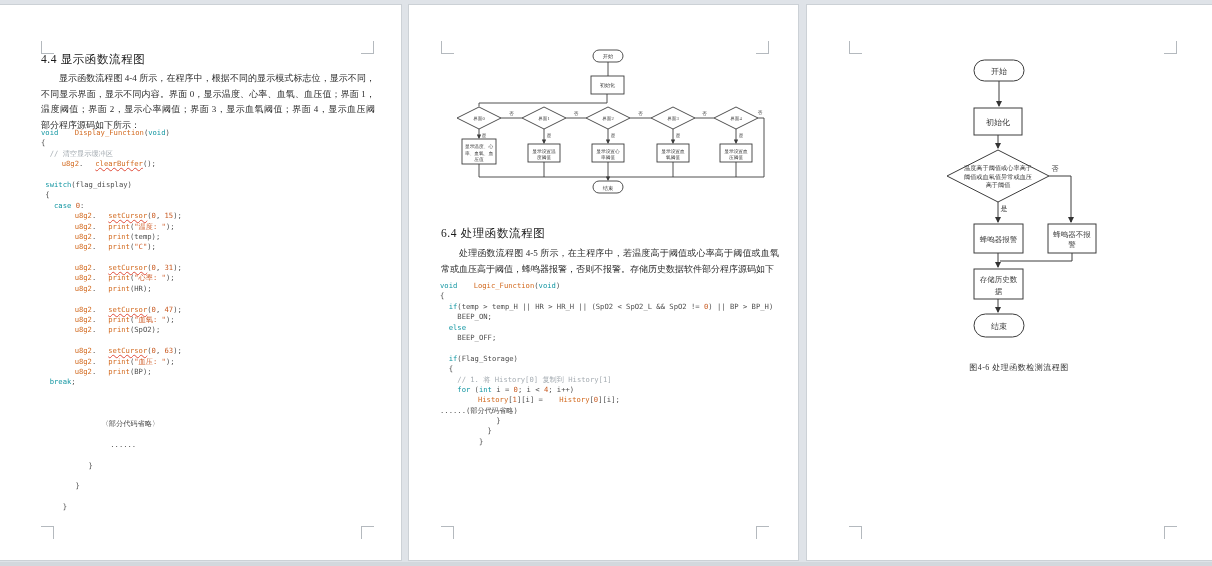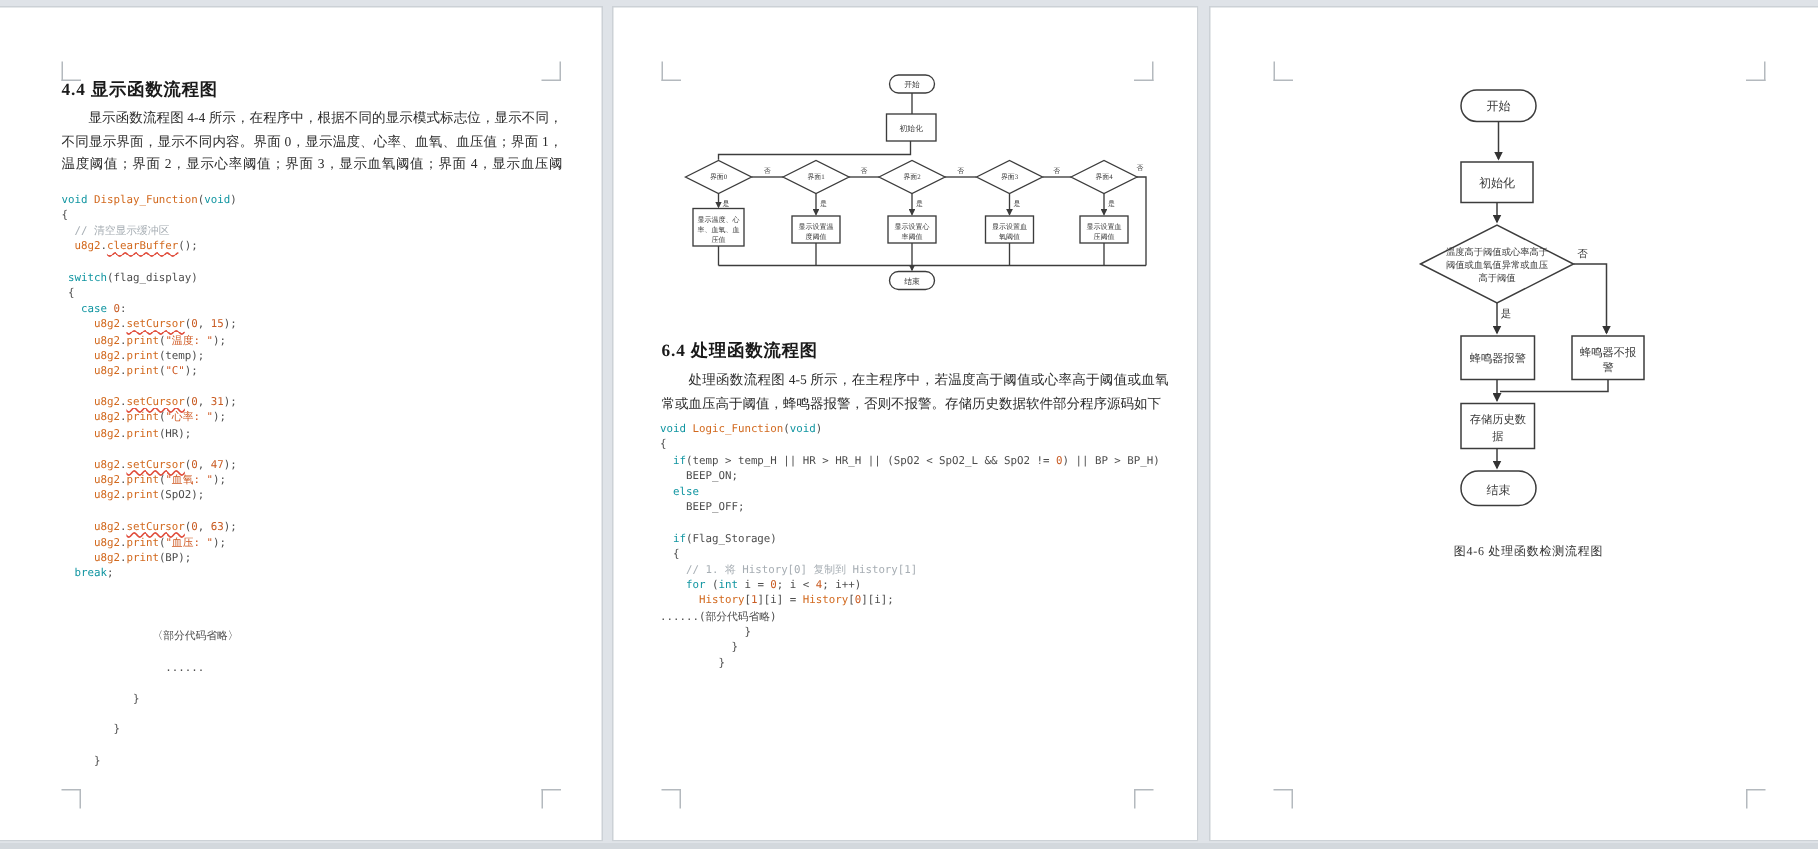--- a/index.html
+++ b/index.html
@@ -14,34 +14,34 @@
   }
   #page1{left:-2px;width:404px;}
   #page2{left:408px;width:391px;}
   #page3{left:806px;width:412px;}
   .mark{position:absolute;width:12px;height:12px;border:0 solid #b4b9be;}
   .m-tl{border-left-width:1px;border-bottom-width:1px;}
   .m-tr{border-right-width:1px;border-bottom-width:1px;}
   .m-bl{border-top-width:1px;border-right-width:1px;}
   .m-br{border-top-width:1px;border-left-width:1px;}
   .heading{
-    position:absolute;font-weight:bold;font-size:11.5px;color:#1a1a1a;
+    position:absolute;font-weight:normal;font-size:11.5px;color:#1a1a1a;
     letter-spacing:.6px;white-space:nowrap;
   }
   .para{position:absolute;font-size:9px;color:#2b2b2b;}
   .para .ln{height:15.6px;line-height:15.6px;overflow:hidden;}
   .para .jl{text-align:justify;text-align-last:justify;}
   .para .first{text-indent:18px;}
   .code{
     position:absolute;font-family:"DejaVu Sans Mono",monospace;
     font-size:7.2px;color:#4d4d4d;white-space:pre;
   }
   .code .ln{height:10.4px;line-height:10.4px;}
   .c-kw{color:#1095a1;}
-  .c-fn{color:#d2691e;}
+  .c-fn{color:#d2691e;margin-left:12px;}
   .c-str{color:#cf5a24;}
   .c-num{color:#c95b22;}
   .c-com{color:#a6adb3;}
   .sq{text-decoration:underline wavy #e04b3a;text-decoration-thickness:1px;text-underline-offset:1px;}
   .caption{position:absolute;font-size:8px;color:#333;text-align:center;letter-spacing:.5px;white-space:nowrap;}
   svg.chart{position:absolute;overflow:visible;}
   svg.chart text{font-family:"Liberation Serif",serif;fill:#3a3a3a;}
   .strip{position:absolute;left:0;top:562px;width:1212px;height:4px;background:#d3d8dd;}
 </style>
 </head>
@@ -52,20 +52,21 @@
   <div class="mark m-tr" style="left:362px;top:36px;"></div>
   <div class="mark m-bl" style="left:42px;top:521px;"></div>
   <div class="mark m-br" style="left:362px;top:521px;"></div>
 
   <div class="heading" style="left:42px;top:47px;">4.4 显示函数流程图</div>
 
   <div class="para" style="left:42px;top:66px;width:334px;">
       <div class="ln jl first">显示函数流程图 4-4 所示，在程序中，根据不同的显示模式标志位，显示不同，根据</div>
       <div class="ln jl">不同显示界面，显示不同内容。界面 0，显示温度、心率、血氧、血压值；界面 1，显示</div>
       <div class="ln jl">温度阈值；界面 2，显示心率阈值；界面 3，显示血氧阈值；界面 4，显示血压阈值。软件</div>
+      <div class="ln">部分程序源码如下所示：</div>
     </div>
 
   <div class="code" style="left:42px;top:123px;"><div class="ln"><span class="c-kw">void</span> <span class="c-fn">Display_Function</span>(<span class="c-kw">void</span>)</div><div class="ln">{</div><div class="ln">  <span class="c-com">// 清空显示缓冲区</span></div><div class="ln">  <span class="c-fn">u8g2</span>.<span class="c-fn sq">clearBuffer</span>();</div><div class="ln">&nbsp;</div><div class="ln"> <span class="c-kw">switch</span>(flag_display)</div><div class="ln"> {</div><div class="ln">   <span class="c-kw">case</span> <span class="c-num">0</span>:</div><div class="ln">     <span class="c-fn">u8g2</span>.<span class="c-fn sq">setCursor</span>(<span class="c-num">0</span>, <span class="c-num">15</span>);</div><div class="ln">     <span class="c-fn">u8g2</span>.<span class="c-fn">print</span>(<span class="c-str">"温度: "</span>);</div><div class="ln">     <span class="c-fn">u8g2</span>.<span class="c-fn">print</span>(temp);</div><div class="ln">     <span class="c-fn">u8g2</span>.<span class="c-fn">print</span>(<span class="c-str">"C"</span>);</div><div class="ln">&nbsp;</div><div class="ln">     <span class="c-fn">u8g2</span>.<span class="c-fn sq">setCursor</span>(<span class="c-num">0</span>, <span class="c-num">31</span>);</div><div class="ln">     <span class="c-fn">u8g2</span>.<span class="c-fn">print</span>(<span class="c-str">"心率: "</span>);</div><div class="ln">     <span class="c-fn">u8g2</span>.<span class="c-fn">print</span>(HR);</div><div class="ln">&nbsp;</div><div class="ln">     <span class="c-fn">u8g2</span>.<span class="c-fn sq">setCursor</span>(<span class="c-num">0</span>, <span class="c-num">47</span>);</div><div class="ln">     <span class="c-fn">u8g2</span>.<span class="c-fn">print</span>(<span class="c-str">"血氧: "</span>);</div><div class="ln">     <span class="c-fn">u8g2</span>.<span class="c-fn">print</span>(SpO2);</div><div class="ln">&nbsp;</div><div class="ln">     <span class="c-fn">u8g2</span>.<span class="c-fn sq">setCursor</span>(<span class="c-num">0</span>, <span class="c-num">63</span>);</div><div class="ln">     <span class="c-fn">u8g2</span>.<span class="c-fn">print</span>(<span class="c-str">"血压: "</span>);</div><div class="ln">     <span class="c-fn">u8g2</span>.<span class="c-fn">print</span>(BP);</div><div class="ln">  <span class="c-kw">break</span>;</div><div class="ln">&nbsp;</div><div class="ln">&nbsp;</div><div class="ln">&nbsp;</div><div class="ln">              〈部分代码省略〉</div><div class="ln">&nbsp;</div><div class="ln">                ......</div><div class="ln">&nbsp;</div><div class="ln">           }</div><div class="ln">&nbsp;</div><div class="ln">        }</div><div class="ln">&nbsp;</div><div class="ln">     }</div></div>
 </div>
 
 <div class="page" id="page2">
   <div class="mark m-tl" style="left:32px;top:36px;"></div>
   <div class="mark m-tr" style="left:347px;top:36px;"></div>
   <div class="mark m-bl" style="left:32px;top:521px;"></div>
   <div class="mark m-br" style="left:347px;top:521px;"></div>

